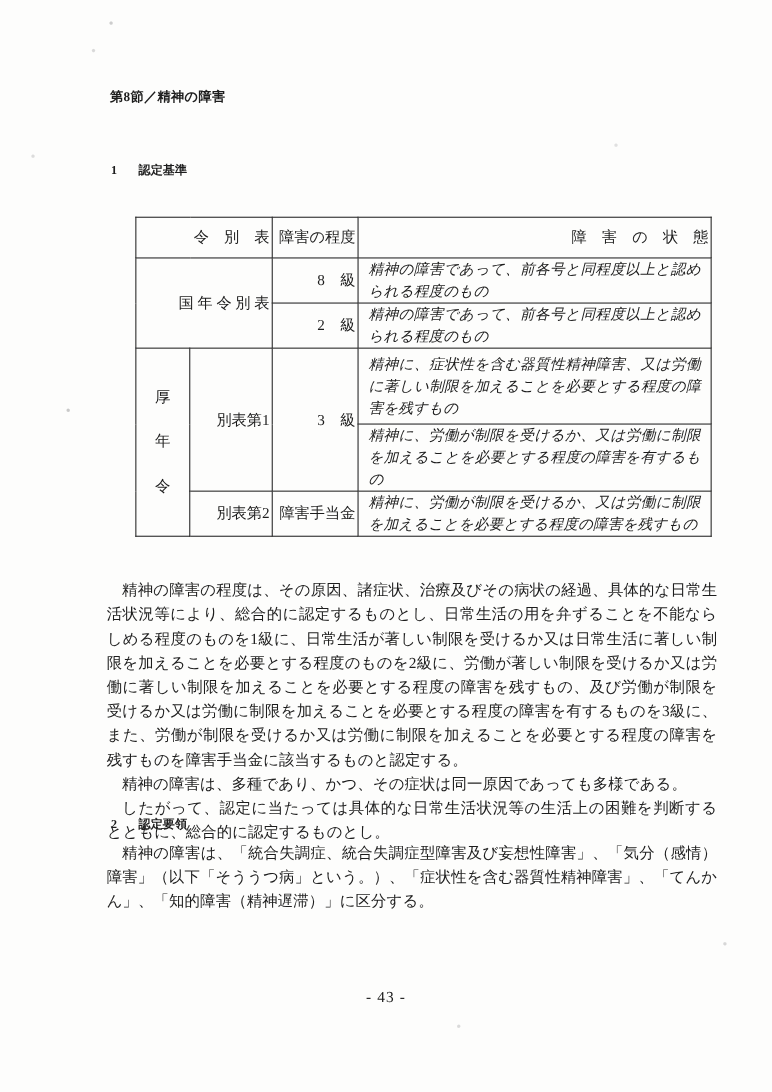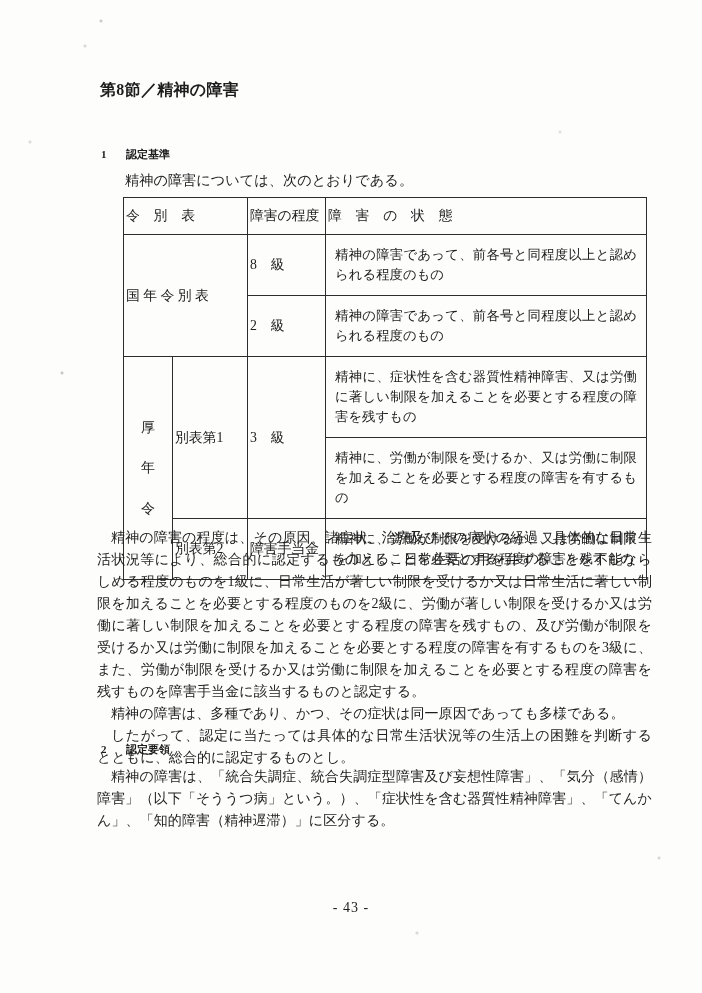--- a/index.html
+++ b/index.html
@@ -16,40 +16,40 @@
       radial-gradient(circle at 101px 21px, #cdcdcd 0, #cdcdcd 1px, rgba(0,0,0,0) 2px),
       radial-gradient(circle at 85px 46px,  #d9d9d9 0, #d9d9d9 1px, rgba(0,0,0,0) 2px),
       radial-gradient(circle at 30px 142px, #dcdcdc 0, #dcdcdc 1px, rgba(0,0,0,0) 2px),
       radial-gradient(circle at 62px 373px, #c9c9c9 0, #c9c9c9 1px, rgba(0,0,0,0) 2px),
       radial-gradient(circle at 560px 132px,#e0e0e0 0, #e0e0e0 1px, rgba(0,0,0,0) 2px),
       radial-gradient(circle at 659px 858px,#d7d7d7 0, #d7d7d7 1px, rgba(0,0,0,0) 2px),
       radial-gradient(circle at 417px 933px,#dadada 0, #dadada 1px, rgba(0,0,0,0) 2px);
     background-repeat:no-repeat;
   }
   .abs{position:absolute;}
-  .h-main{left:100px;top:80px;font-size:16px;font-weight:600;letter-spacing:.3px;}
+  .h-main{left:100px;top:80px;font-size:12px;font-weight:600;letter-spacing:.3px;}
   .h-intro{left:125px;top:105px;font-size:14.2px;}
   .num-heading{font-size:11px;font-weight:600;}
   .num-heading .num{display:inline-block;width:25px;font-weight:600;}
   .sec1-head{left:101px;top:147px;}
   .sec1-lead{left:125px;top:171px;font-size:14.2px;}
 
   
   .tbl-wrap{left:123px;top:197px;}
   table.criteria{
     border-collapse:collapse;width:523px;table-layout:fixed;
     font-size:13.8px;color:#1c1c1c;
   }
   table.criteria th,table.criteria td{
     border:1.4px solid #2c2c2c;font-weight:normal;
   }
-  table.criteria .c-center{text-align:left;vertical-align:middle;padding:1px 2px;}
+  table.criteria .c-center{text-align:right;vertical-align:middle;padding:1px 2px;}
   table.criteria td.desc{
     text-align:justify;vertical-align:middle;
-    padding:10px 9px;font-size:13.3px;line-height:20px;letter-spacing:.1px;
+    padding:0 9px;font-size:13.3px;line-height:20px;letter-spacing:.1px;font-style:italic;
   }
   tr.r-head{height:37px;}
   tr.r1{height:40px;} tr.r2{height:41px;}
   tr.r3a{height:69px;} tr.r3b{height:43px;} tr.r4{height:40px;}
   .spread-chars{
     display:flex;flex-direction:column;justify-content:space-evenly;
     align-items:center;height:148px;font-size:14px;
   }
   .spread-chars span{display:block;line-height:1;}
 
@@ -68,21 +68,20 @@
 
 <div class="page">
 
   <div class="abs h-main">第8節／精神の障害</div>
 
 
   <div class="abs num-heading sec1-head">
     <span class="num">1</span><span>認定基準</span>
   </div>
 
-  <div class="abs sec1-lead">精神の障害については、次のとおりである。</div>
 
   <div class="abs tbl-wrap">
     <table class="criteria">
       <colgroup>
         <col style="width:49px">
           <col style="width:75px">
         <col style="width:78px">
           <col style="width:321px">
       </colgroup>
       <tbody>

